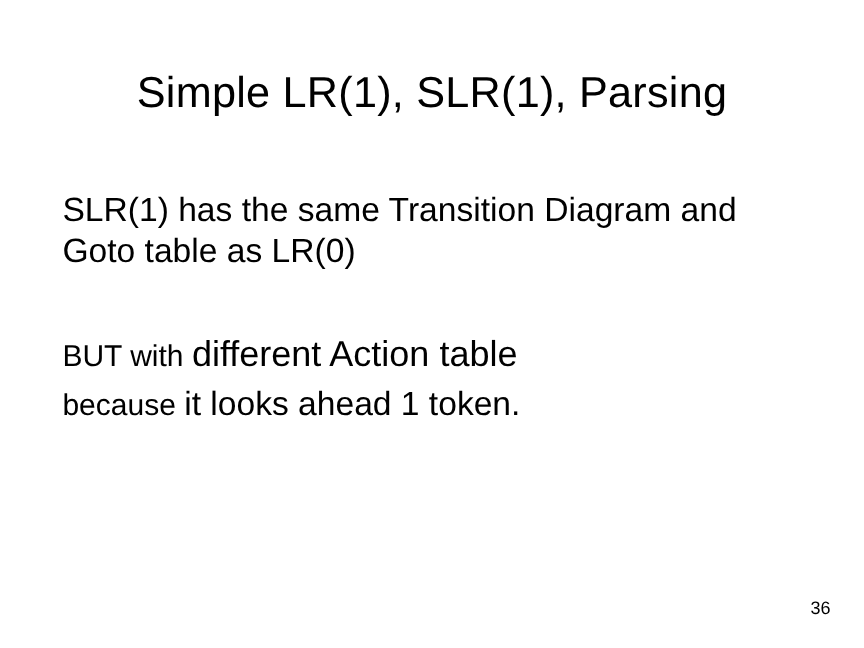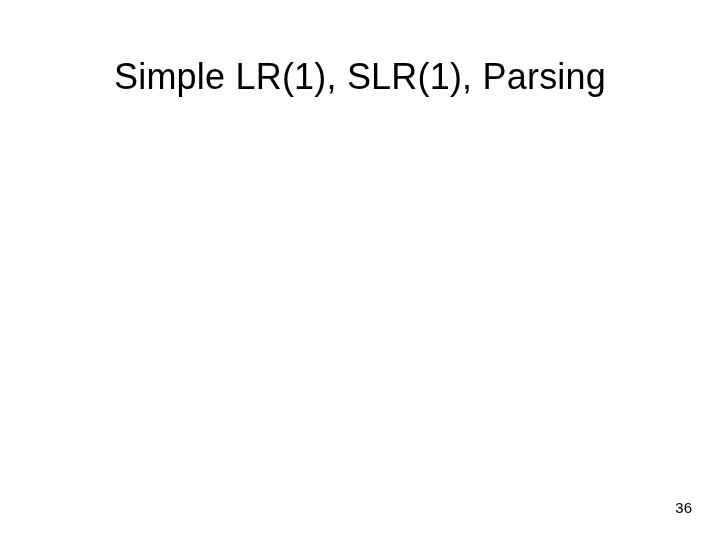--- a/index.html
+++ b/index.html
@@ -63,15 +63,26 @@
     margin-top: 42px;
   }
 </style>
 </head>
 <body>
 
 <div class="slide">
 
   <div class="title">Simple LR(1), SLR(1), Parsing</div>
 
+  <div class="body">
+    <div class="para1">SLR(1) has the same Transition Diagram and Goto table as LR(0)</div>
+
+    <div class="para2">
+      <span>BUT with </span><span class="big">different Action table</span>
+    </div>
+
+    <div class="para3">
+      <span>because </span><span class="big">it looks ahead 1 token.</span>
+    </div>
+  </div>
 
   <div class="pagenum">36</div>
 </div>
 
 </body></html>

